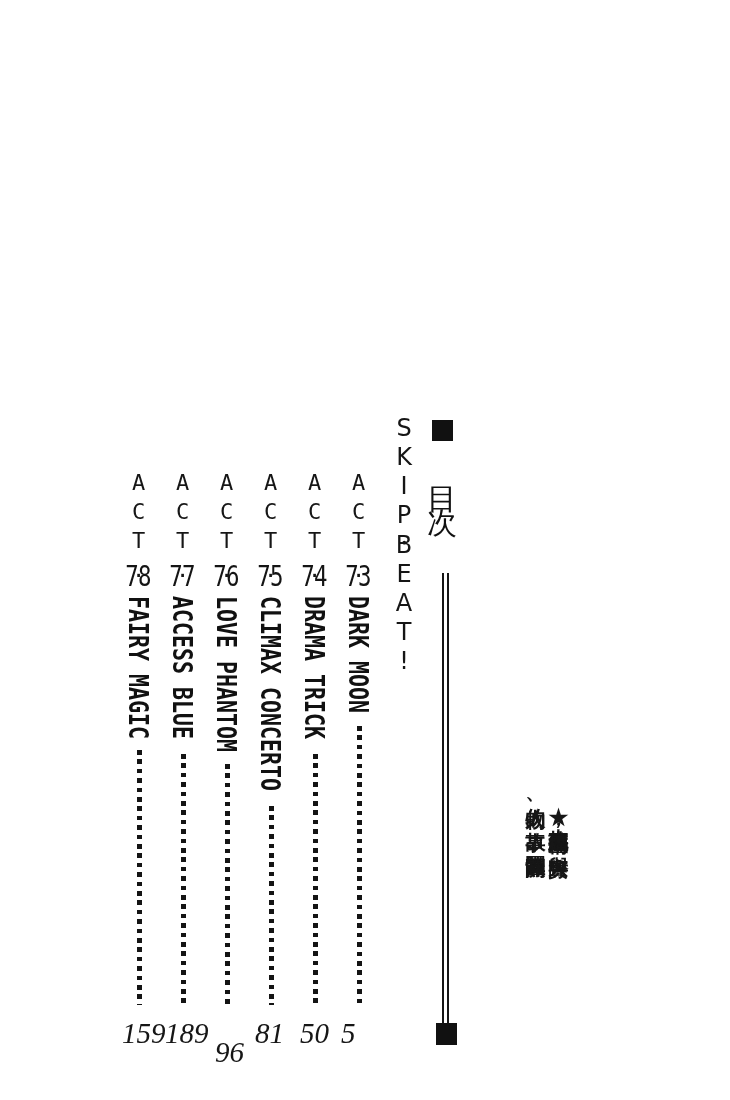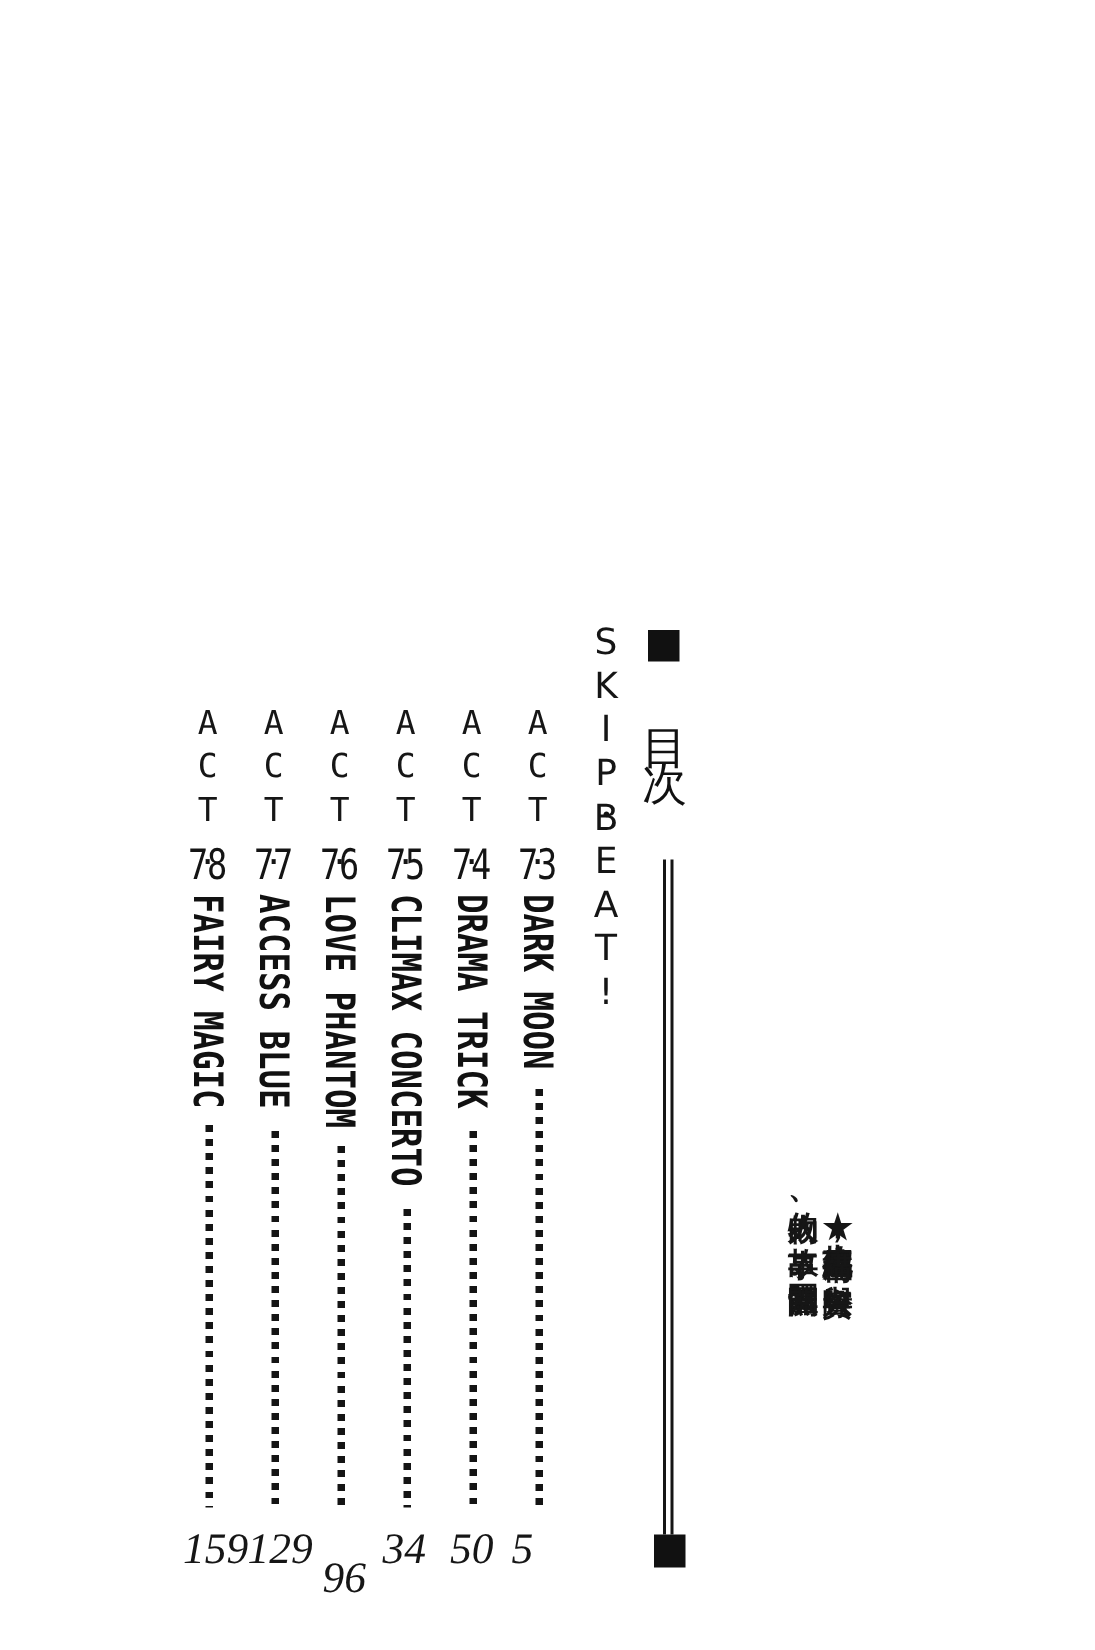--- a/index.html
+++ b/index.html
@@ -184,23 +184,23 @@
 
   <div class="entry" style="left:116px;">
     <span class="act">ACT.</span>
     <span class="num">78</span>
     <span class="title">FAIRY MAGIC</span>
     <div class="leader" style="top:280px;"></div>
   </div>
 
   <span class="pagenum" style="left:341px;width:40px;">5</span>
   <span class="pagenum" style="left:300px;width:40px;">50</span>
-  <span class="pagenum" style="left:255px;width:40px;">34</span>
+  <span class="pagenum" style="left:255px;width:40px;">81</span>
   <span class="pagenum" style="left:215px;width:40px;margin-top:19px;">96</span>
-  <span class="pagenum" style="left:165px;width:54px;">129</span>
+  <span class="pagenum" style="left:165px;width:54px;">189</span>
   <span class="pagenum" style="left:122px;width:54px;">159</span>
 
   <div class="disclaimer">
     <span class="line">★本故事純屬虛構，與實際</span>
     <span class="line">的人物、故事、團體無關。</span>
   </div>
 
 </div>
 
 </body></html>

